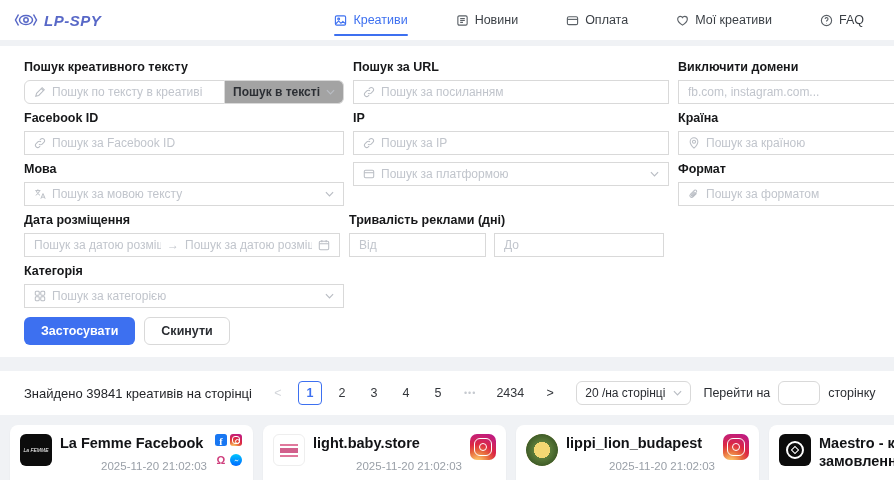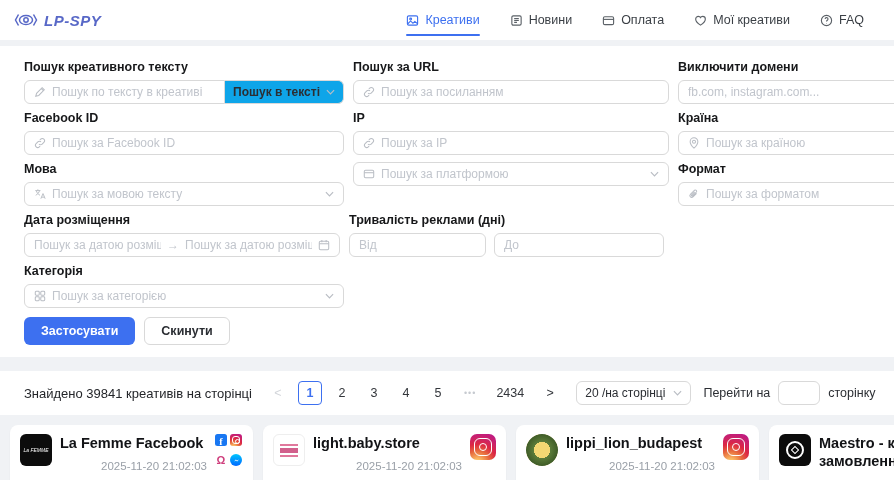--- a/index.html
+++ b/index.html
@@ -4,50 +4,50 @@
 <style>
   * { margin:0; padding:0; box-sizing:border-box; }
   html,body { width:894px; height:480px; overflow:hidden; background:#fff;
     font-family:"Liberation Sans", sans-serif; color:#1f1f1f; }
 
   
   .header { height:40px; display:flex; align-items:center; justify-content:space-between;
     padding:0 30px 0 14px; background:#fff; }
   .logo { display:flex; align-items:center; gap:6px; color:#5868c7; cursor:pointer; }
   .logo-text { font-size:15px; font-weight:800; font-style:italic; letter-spacing:.5px; }
-  .nav { display:flex; align-items:center; gap:30px; }
+  .nav { display:flex; align-items:center; gap:48px; }
   .nav-item { display:flex; align-items:center; gap:6px; font-size:12.5px; color:#3a3f45;
     cursor:pointer; height:32px; position:relative; }
   .nav-item svg { stroke:#5b6167; }
   .nav-item.active { color:#3d70f0; }
   .nav-item.active svg { stroke:#3d70f0; }
   .nav-item.active::after { content:""; position:absolute; left:0; right:0; bottom:0;
     height:2px; background:#3d70f0; border-radius:2px; }
 
   .band { height:6px; background:#f0f2f5; }
   .band2 { height:14px; background:#f0f2f5; }
 
   
   .panel { background:#fff; padding:14px 0 12px 24px; width:1020px; }
   .frow { display:flex; gap:9px; margin-bottom:7px; }
   .fgroup { }
   .w1 { width:320px; } .w2 { width:316px; } .w3 { width:330px; }
   .flabel { font-size:12.5px; font-weight:700; color:#17181a; line-height:15px; margin-bottom:5px; }
-  .fbox { height:24px; border:1px solid #d9d9d9; border-radius:6px; background:#fff;
+  .fbox { height:24px; border:1px solid #d9d9d9; border-radius:0; background:#fff;
     display:flex; align-items:center; gap:6px; padding:0 9px; color:#c1c5cc; }
   .fbox input { border:none; outline:none; flex:1; min-width:0; font-size:12px; height:100%;
     font-family:"Liberation Sans", sans-serif; color:#333; background:transparent; }
   .fbox input::placeholder { color:#c1c5cc; }
   .pic { flex:none; display:flex; color:#b9bdc4; }
   .chev { flex:none; color:#b9bdc4; }
   .group-split { display:flex; }
   .group-split .fbox { flex:1; border-radius:6px 0 0 6px; }
   .addon { height:24px; border:1px solid #d9d9d9; border-left:none; border-radius:0 6px 6px 0;
     display:flex; align-items:center; gap:6px; padding:0 8px; font-size:12px; font-weight:600;
-    color:#2b2e33; cursor:pointer; background:#0ea5e9; white-space:nowrap; }
+    color:#2b2e33; cursor:pointer; background:#a3a3a3; white-space:nowrap; }
   .range .ph { font-size:12px; color:#c1c5cc; white-space:nowrap; overflow:hidden; flex:1; }
   .range .arrow { color:#c1c5cc; font-size:12px; flex:none; }
   .dur { display:flex; gap:8px; }
   .dur .fbox.from { width:137px; } .dur .fbox.to { width:170px; }
   .btn-row { display:flex; gap:9px; margin-top:9px; }
   .btn { height:28px; padding:0 16px; border-radius:6px; font-size:12.5px; font-weight:600;
     display:flex; align-items:center; cursor:pointer; border:1px solid transparent; }
   .btn.primary { background:#3d70f0; color:#fff; }
   .btn.ghost { background:#fff; color:#2b2e33; border-color:#d9d9d9; }
 

